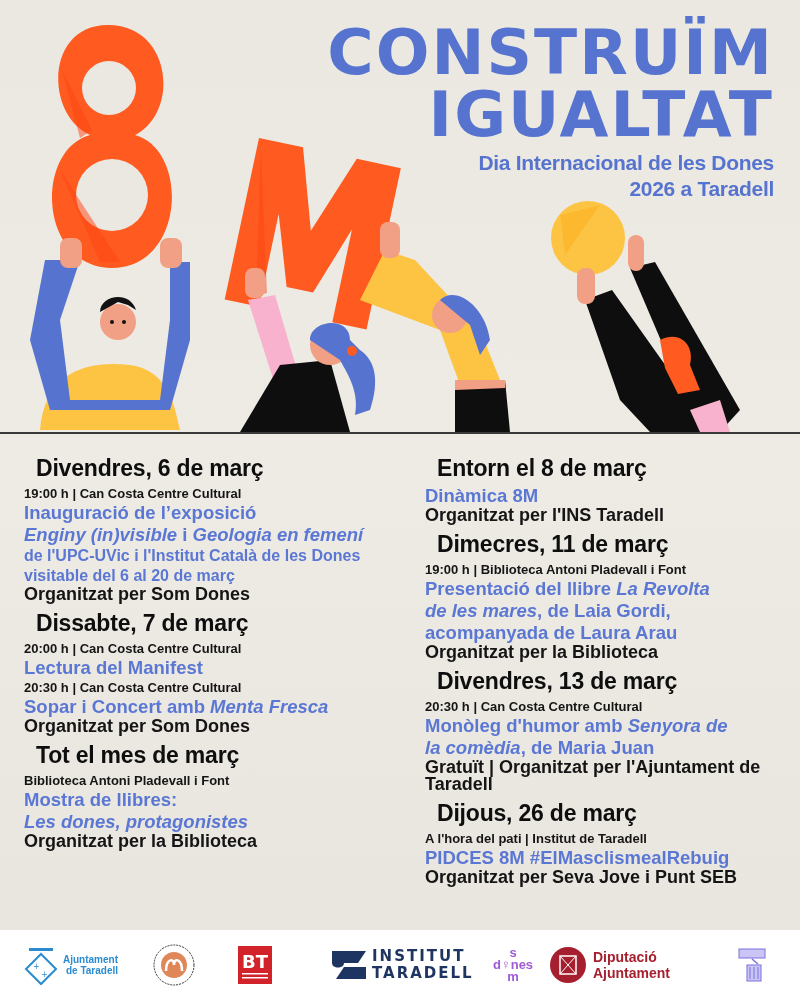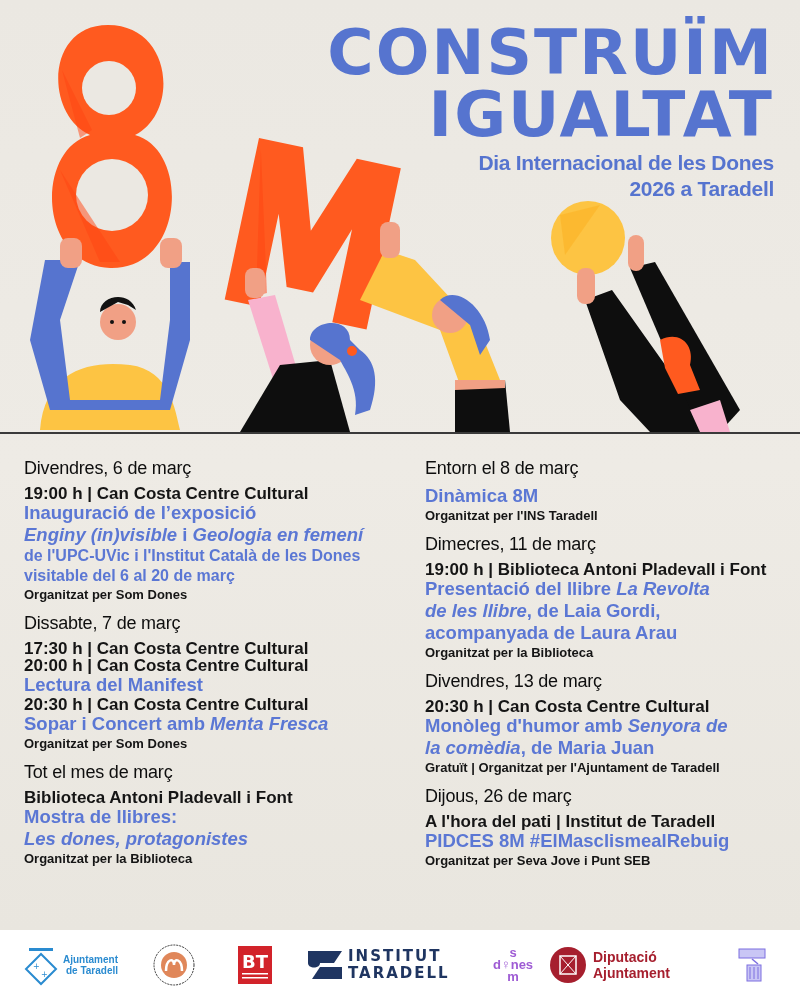--- a/index.html
+++ b/index.html
@@ -25,35 +25,35 @@
     font-weight: 700; font-size: 21px; line-height: 26px; font-family: "Liberation Sans", sans-serif; letter-spacing: -0.3px; }
   .subtitle span { display: block; }
 
   .divider { position: absolute; left: 0; top: 432px; width: 800px; height: 2px; background: #3a3a3a; }
 
   
   .col { position: absolute; top: 456px; }
   .col-left { left: 24px; width: 380px; }
   .col-right { left: 425px; width: 370px; }
   .day { margin-bottom: 8px; }
-  .day-title { font-size: 18px; font-weight: 400; line-height: 24px; color: #0e0e0e; margin-bottom: 5px; letter-spacing: -0.2px; }
-  .meta { font-size: 17px; font-weight: 700; line-height: 17px; color: #151515; }
-  .org { font-size: 13px; line-height: 17px; color: #151515; font-weight: 700; }
+  .day-title { font-size: 23px; font-weight: 700; line-height: 24px; color: #0e0e0e; margin-bottom: 5px; letter-spacing: -0.2px; margin-left: 12px; }
+  .meta { font-size: 13px; font-weight: 700; line-height: 17px; color: #151515; }
+  .org { font-size: 18px; line-height: 17px; color: #151515; font-weight: 700; }
   .evt { font-size: 18.5px; line-height: 22px; color: #5b77d4; font-weight: 700; }
   .evt.small { font-size: 16px; line-height: 20px; }
   .evt i, .evt em { font-style: italic; }
 
   
   .footer { position: absolute; left: 0; top: 930px; width: 800px; height: 70px; background: #ffffff; }
   .logo { position: absolute; top: 0; height: 70px; display: flex; align-items: center; }
   .logo-ajt { left: 24px; }
   .logo-ajt .txt { font-size: 10px; font-weight: 700; color: #2a8bd0; line-height: 11px; margin-left: 5px; text-align: right; }
   .logo-mem { left: 152px; }
   .logo-bt { left: 238px; }
-  .logo-ins { left: 308px; }
+  .logo-ins { left: 332px; }
   .logo-ins .txt { font-family: "DejaVu Sans", sans-serif; font-weight: 700; color: #1f3561; font-size: 15px; line-height: 17px; letter-spacing: 2px; margin-left: 6px; }
   .logo-dones { left: 493px; }
   .logo-dones .txt { color: #9e5bd4; font-weight: 700; font-size: 13px; line-height: 12px; text-align: center; }
   .logo-dip { left: 549px; }
   .logo-dip .txt { color: #a61f2e; font-weight: 700; font-size: 14px; line-height: 16px; margin-left: 6px; }
   .logo-reb { left: 738px; }
 </style>
 </head>
 <body>
 
@@ -138,21 +138,20 @@
         <span>Inauguració de l’exposició</span><br>
         <i>Enginy (in)visible</i><span> i </span><i>Geologia en femení</i>
       </div>
       <div class="evt small">de l'UPC-UVic i l'Institut Català de les Dones</div>
       <div class="evt small">visitable del 6 al 20 de març</div>
       <div class="org">Organitzat per Som Dones</div>
     </div>
 
     <div class="day">
       <div class="day-title">Dissabte, 7 de març</div>
-      <div class="meta">17:30 h | Can Costa Centre Cultural</div>
       <div class="meta">20:00 h | Can Costa Centre Cultural</div>
       <div class="evt">Lectura del Manifest</div>
       <div class="meta">20:30 h | Can Costa Centre Cultural</div>
       <div class="evt">
         <span>Sopar i Concert amb </span><i>Menta Fresca</i>
       </div>
       <div class="org">Organitzat per Som Dones</div>
     </div>
 
     <div class="day">
@@ -171,21 +170,21 @@
       <div class="day-title">Entorn el 8 de març</div>
       <div class="evt">Dinàmica 8M</div>
       <div class="org">Organitzat per l'INS Taradell</div>
     </div>
 
     <div class="day">
       <div class="day-title">Dimecres, 11 de març</div>
       <div class="meta">19:00 h | Biblioteca Antoni Pladevall i Font</div>
       <div class="evt">
         <span>Presentació del llibre </span><i>La Revolta</i><br>
-        <i>de les llibre</i><span>, de Laia Gordi,</span><br>
+        <i>de les mares</i><span>, de Laia Gordi,</span><br>
         <span>acompanyada de Laura Arau</span>
       </div>
       <div class="org">Organitzat per la Biblioteca</div>
     </div>
 
     <div class="day">
       <div class="day-title">Divendres, 13 de març</div>
       <div class="meta">20:30 h | Can Costa Centre Cultural</div>
       <div class="evt">
         <span>Monòleg d'humor amb </span><i>Senyora de</i><br>

